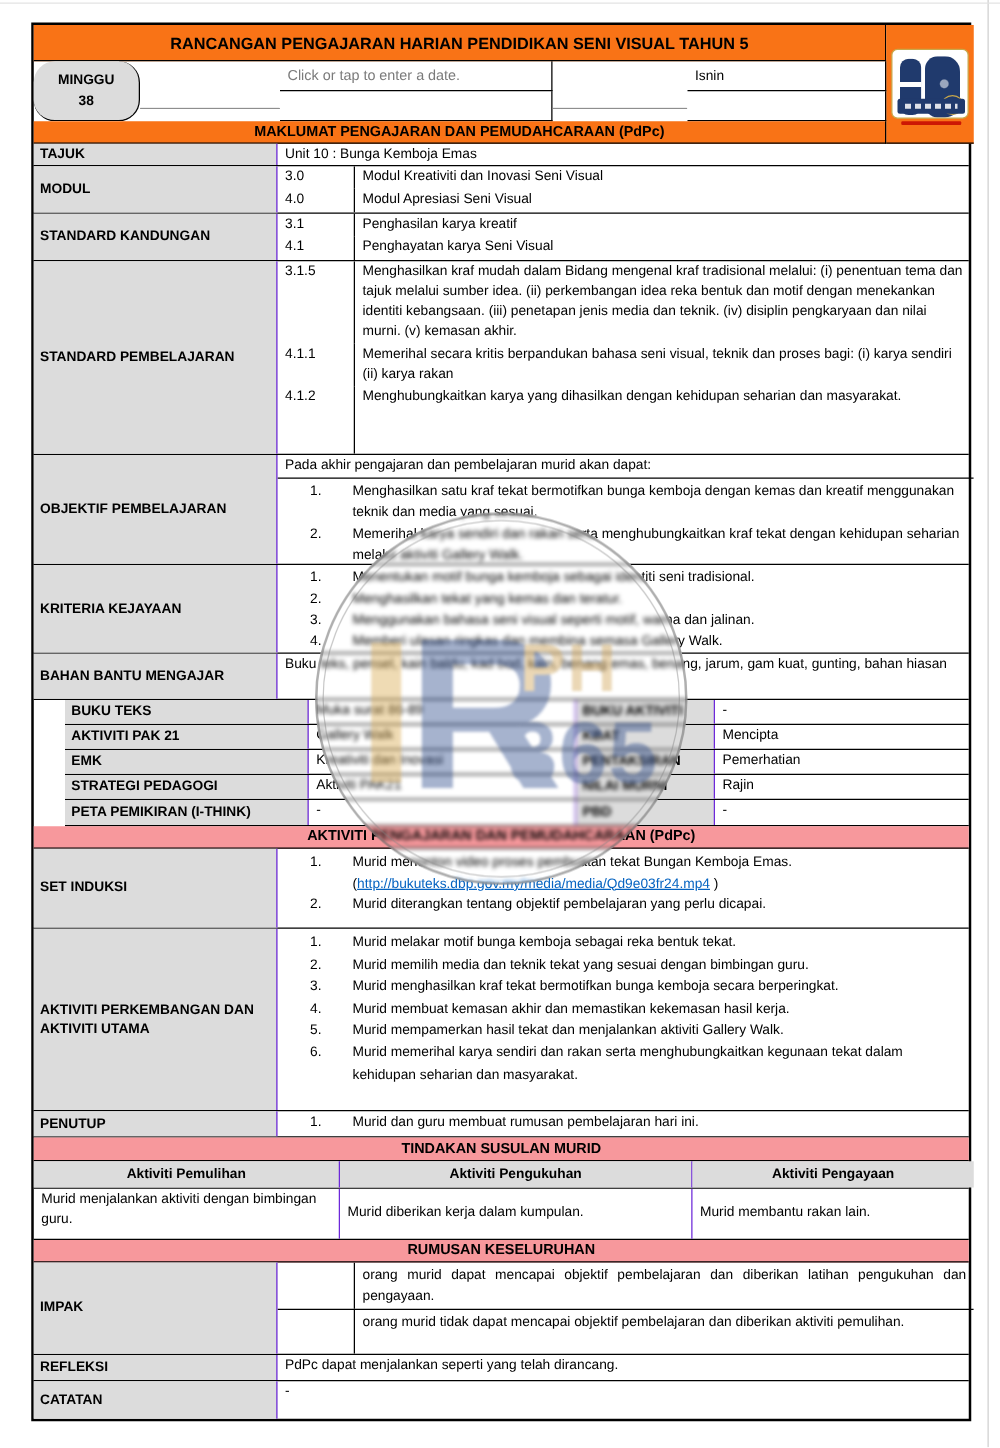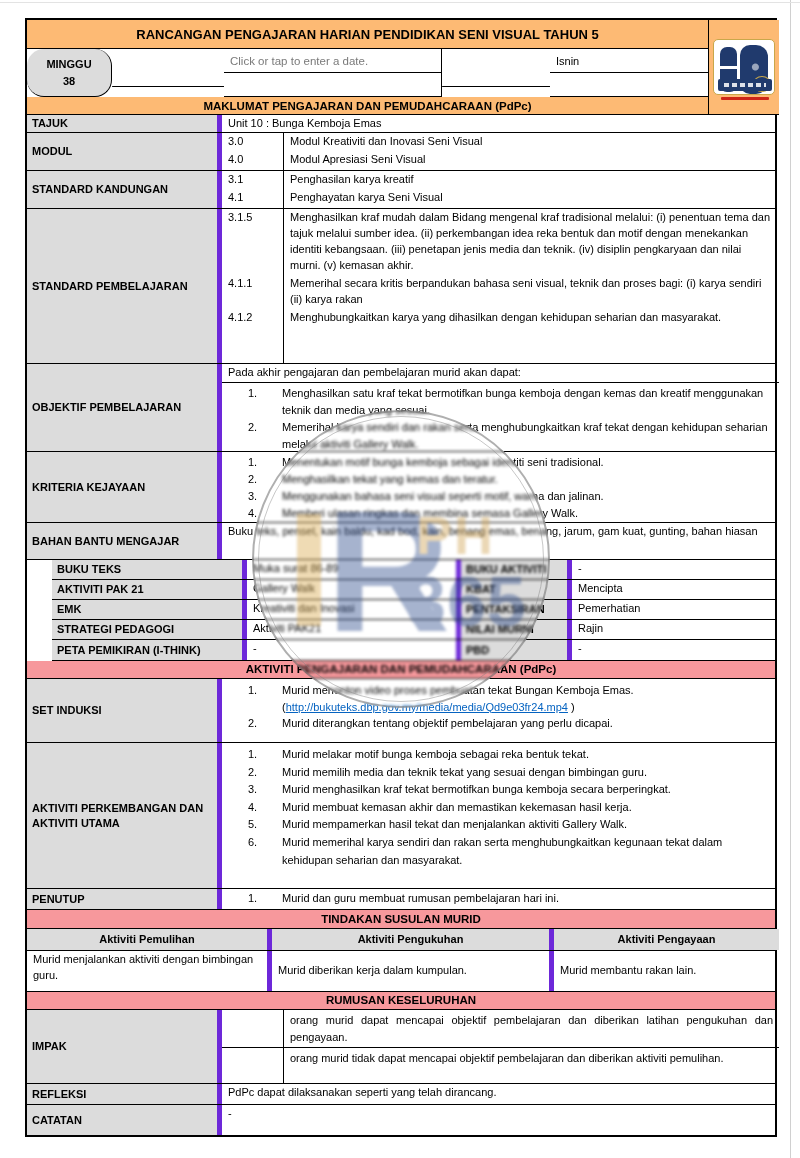--- a/index.html
+++ b/index.html
@@ -9,21 +9,21 @@
     font-family: "Liberation Sans", sans-serif; color: #000; overflow: hidden;
   }
   .edge-right { position:absolute; right:9px; top:0; width:1px; height:100%; background:#d0d0d0; }
   .edge-top { position:absolute; left:0; top:2px; width:100%; height:1px; background:#e3e3e3; }
 
   .doc { position:absolute; left:25px; top:18px; width:752px; border:2px solid #000; background:#fff; }
 
   
   .hdr { display:grid; grid-template-columns:85px 112px 218px 108px 159px 70px; grid-template-rows:29px 24px 24px 18px; }
   .hc { border-right:1px solid #000; border-bottom:1px solid #000; font-size:11px; overflow:hidden; }
-  .pink { background:#fdba74; }
+  .pink { background:#f97316; }
   .grey { background:#DCDCDC;border-radius:17px; }
   .h-title { grid-column:1/6; grid-row:1; display:flex; align-items:center; justify-content:center; font-weight:bold; font-size:13px; }
   .h-logo { grid-column:6; grid-row:1/5; border-right:none; display:flex; align-items:center; justify-content:center; }
   .h-minggu { grid-column:1; grid-row:2/4; display:flex; flex-direction:column; align-items:center; justify-content:center; font-weight:bold; line-height:1.5; }
   .h-lab { display:flex; align-items:center; padding:0 5px; font-weight:bold;margin-top:37px; }
   .h-val { display:flex; align-items:center; padding:0 6px; }
   .h-sec { grid-column:1/6; grid-row:4; display:flex; align-items:center; justify-content:center; font-weight:bold; font-size:11.5px; }
   .placeholder { color:#7a7a7a; font-size:11.5px; }
 
   
@@ -35,21 +35,21 @@
   .lg25 { position:absolute; right:3px; top:36px; width:18px; height:16px; border:1px solid #c9a74a; border-radius:50%;
           color:#c9a74a; font-size:9px; font-weight:bold; display:flex; align-items:center; justify-content:center; background:#203a6d; }
   .lred { position:absolute; left:7px; top:57px; width:48px; height:3px; background:#c00000; opacity:.8; border-radius:1px; }
   .lnavy { position:absolute; left:4px; bottom:3px; width:54px; height:12px; background:#203a6d; border-radius:2px; }
   .lnavy::after { content:""; position:absolute; left:6px; top:4px; width:42px; height:4px;
           background:repeating-linear-gradient(90deg,#fff 0 5px, transparent 5px 8px); opacity:.85; }
 
   
   .row { display:grid; border-bottom:1px solid #000; font-size:11px; line-height:1.45; }
   .row:last-child { border-bottom:none; }
-  .c { border-right:5px solid #6d28d9; padding:1px 6px; overflow:hidden; }
+  .c { border-right:1px solid #6d28d9; padding:1px 6px; overflow:hidden; }
   .c.last { border-right:none; }
   .lbl { background:#DCDCDC; font-weight:bold; display:flex; align-items:center; padding:1px 5px; line-height:1.3; }
   .secbar { display:flex; align-items:center; justify-content:center; font-weight:bold; font-size:11.5px; background:#F7989C; }
 
   .cols-2 { grid-template-columns:195px 557px; }
   .cols-num { grid-template-columns:195px 557px; }
   .cols-dual { grid-template-columns:195px 214px 111px 232px;margin-left:25px; }
   .cols-t { grid-template-columns:245px 282px 225px; }
 
   
@@ -329,21 +329,21 @@
         </div>
         <div class="impak-sub">
           <div class="impak-blank"></div>
           <div class="impak-txt">orang murid tidak dapat mencapai objektif pembelajaran dan diberikan aktiviti pemulihan.</div>
         </div>
       </div>
     </div>
 
     <div class="row cols-2" style="height:21px">
       <div class="c lbl">REFLEKSI</div>
-      <div class="c last">PdPc dapat dilaksanakan seperti yang telah dirancang.</div>
+      <div class="c last">PdPc dapat menjalankan seperti yang telah dirancang.</div>
     </div>
 
     <div class="row cols-2" style="height:30px">
       <div class="c lbl">CATATAN</div>
       <div class="c last">-</div>
     </div>
 
   </div>
 
   <div class="wm-blur"></div>

